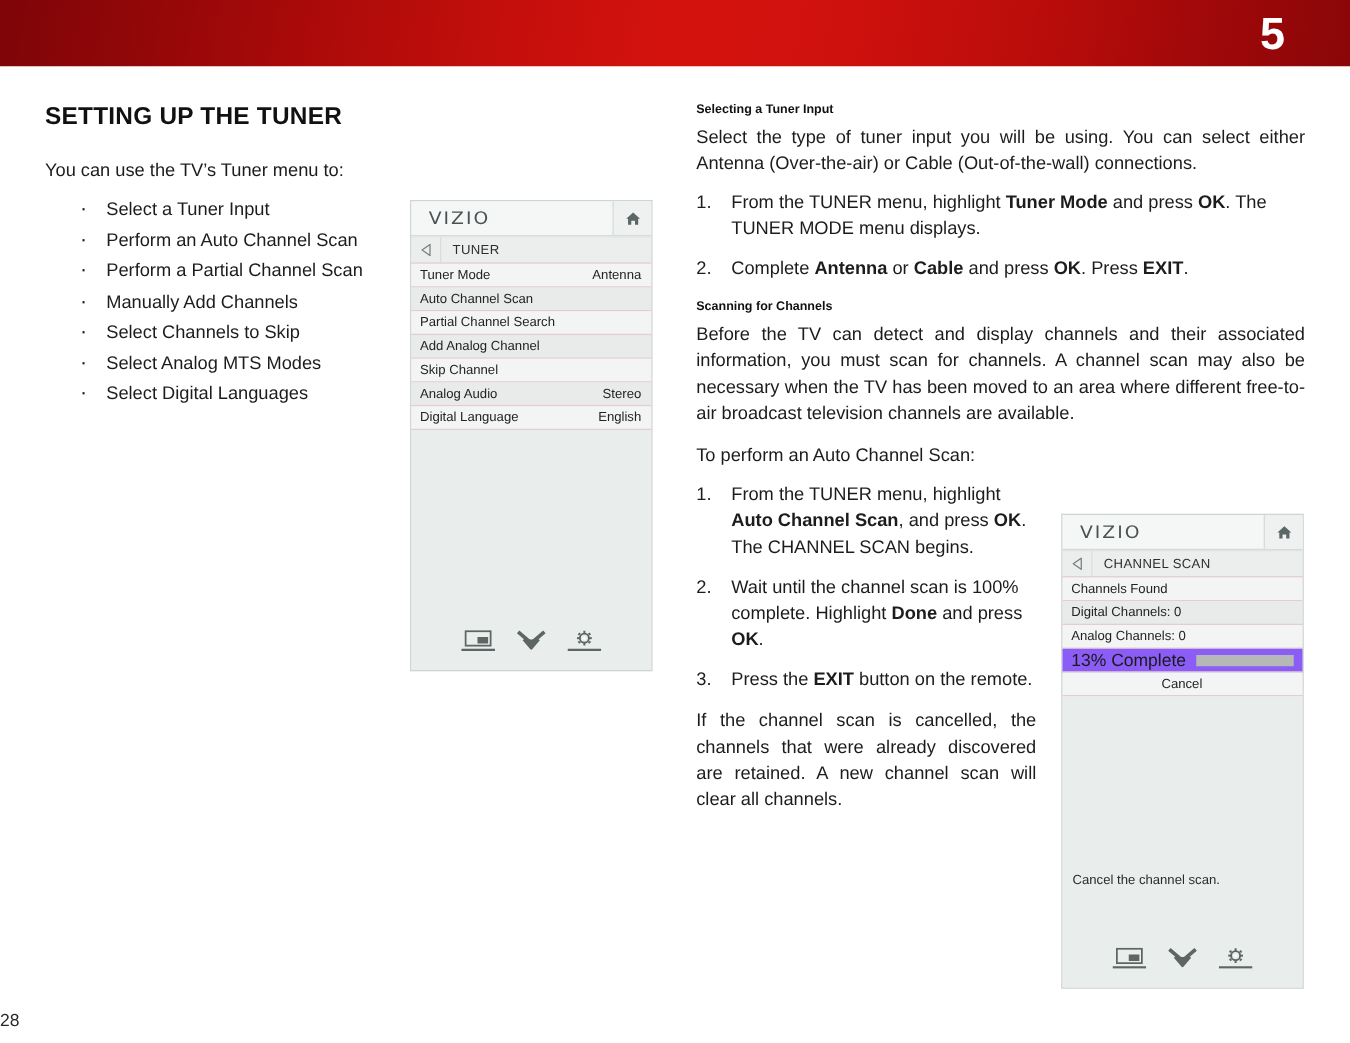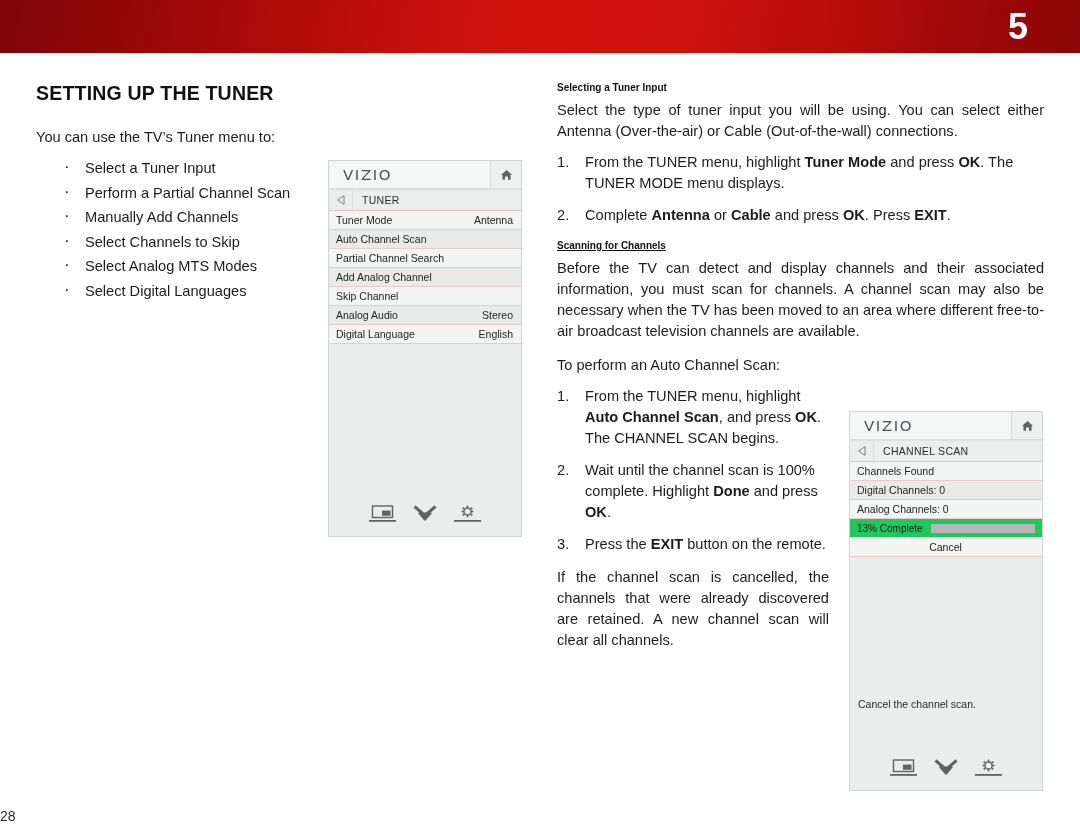--- a/index.html
+++ b/index.html
@@ -203,22 +203,22 @@
   .osd-row.odd  { background: #f3f4f4; }
   .osd-row.even { background: #e8ebea; }
   .osd-row .val { color: #232323; }
   .osd-row.center { justify-content: center; }
 
   .progress-row {
     height: 19px;
     display: flex;
     align-items: center;
     padding: 0 7px;
-    font-size: 10px;
-    background: #22c55e;
+    font-size: 14px;
+    background: #8b5cf6;
     border-bottom: 1px solid #e6cccc;
     box-sizing: border-box;
     gap: 8px;
   }
   .progress-track {
     flex: 1;
     height: 9px;
     background: #b5b8b7;
   }
   .progress-fill {
@@ -263,20 +263,21 @@
 
 <div class="header-band">
   <div class="page-num-top">5</div>
 </div>
 
 <div class="col-left">
   <h1 class="section-title">SETTING UP THE TUNER</h1>
   <p class="body-text">You can use the TV’s Tuner menu to:</p>
   <ul class="bullets">
     <li>Select a Tuner Input</li>
+    <li>Perform an Auto Channel Scan</li>
     <li>Perform a Partial Channel Scan</li>
     <li>Manually Add Channels</li>
     <li>Select Channels to Skip</li>
     <li>Select Analog MTS Modes</li>
     <li>Select Digital Languages</li>
   </ul>
 </div>
 
 <div class="osd" style="left:328px; top:160px; width:194px; height:377px; display:flex; flex-direction:column;">
   <div class="osd-logo-row">
@@ -368,21 +369,21 @@
 <div class="col-right">
 
   <h2 class="sub-title">Selecting a Tuner Input</h2>
   <p class="body-text justified">Select the type of tuner input you will be using. You can select either Antenna (Over-the-air) or Cable (Out-of-the-wall) connections.</p>
 
   <ol class="steps">
     <li><span>From the TUNER menu, highlight </span><b>Tuner Mode</b><span> and press </span><b>OK</b><span>. The TUNER MODE menu displays.</span></li>
     <li><span>Complete </span><b>Antenna</b><span> or </span><b>Cable</b><span> and press </span><b>OK</b><span>. Press </span><b>EXIT</b><span>.</span></li>
   </ol>
 
-  <h2 class="sub-title" style="margin-top:14px;text-decoration:underline;">Scanning for Channels</h2>
+  <h2 class="sub-title" style="margin-top:14px;">Scanning for Channels</h2>
   <p class="body-text justified">Before the TV can detect and display channels and their associated information, you must scan for channels. A channel scan may also be necessary when the TV has been moved to an area where different free-to-air broadcast television channels are available.</p>
 
   <div style="width:272px;">
     <p class="body-text" style="margin-top:13px;">To perform an Auto Channel Scan:</p>
     <ol class="steps narrow-steps">
       <li><span>From the TUNER menu, highlight </span><b>Auto Channel Scan</b><span>, and press </span><b>OK</b><span>. The CHANNEL SCAN begins.</span></li>
       <li><span>Wait until the channel scan is 100% complete. Highlight </span><b>Done</b><span> and press </span><b>OK</b><span>.</span></li>
       <li><span>Press the </span><b>EXIT</b><span> button on the remote.</span></li>
     </ol>
     <p class="body-text justified" style="margin-top:12px;">If the channel scan is cancelled, the channels that were already discovered are retained. A new channel scan will clear all channels.</p>

